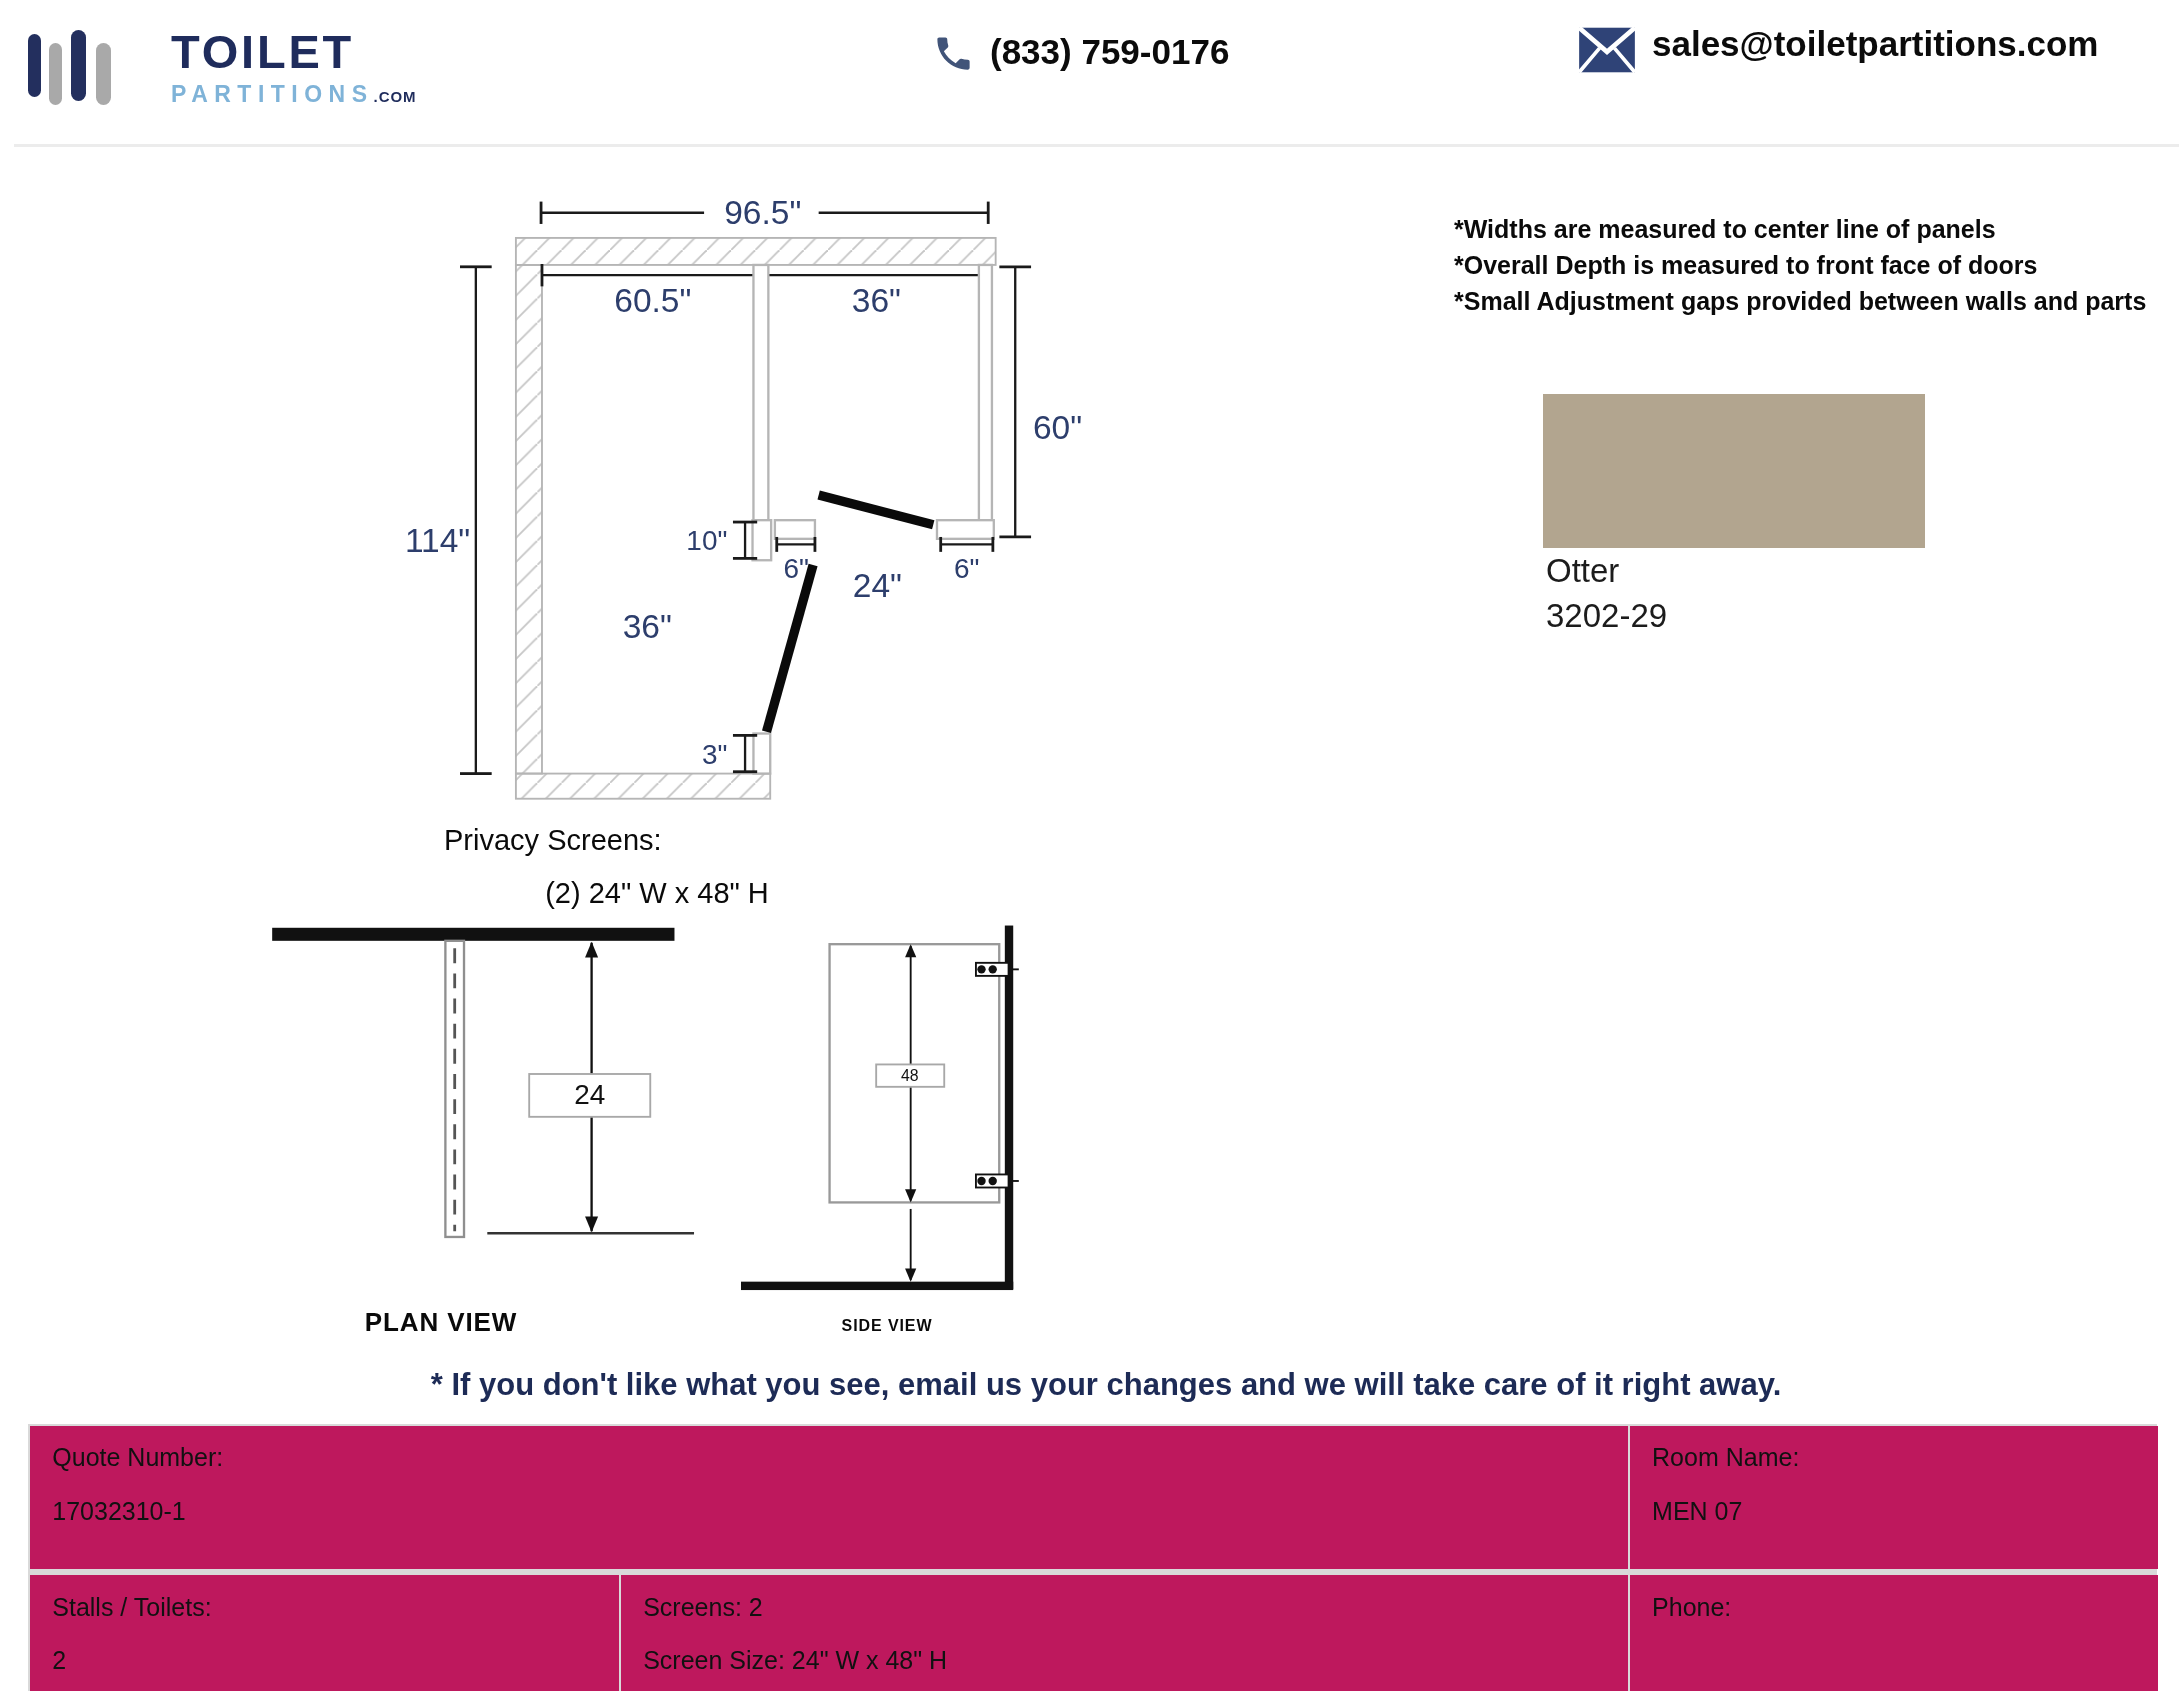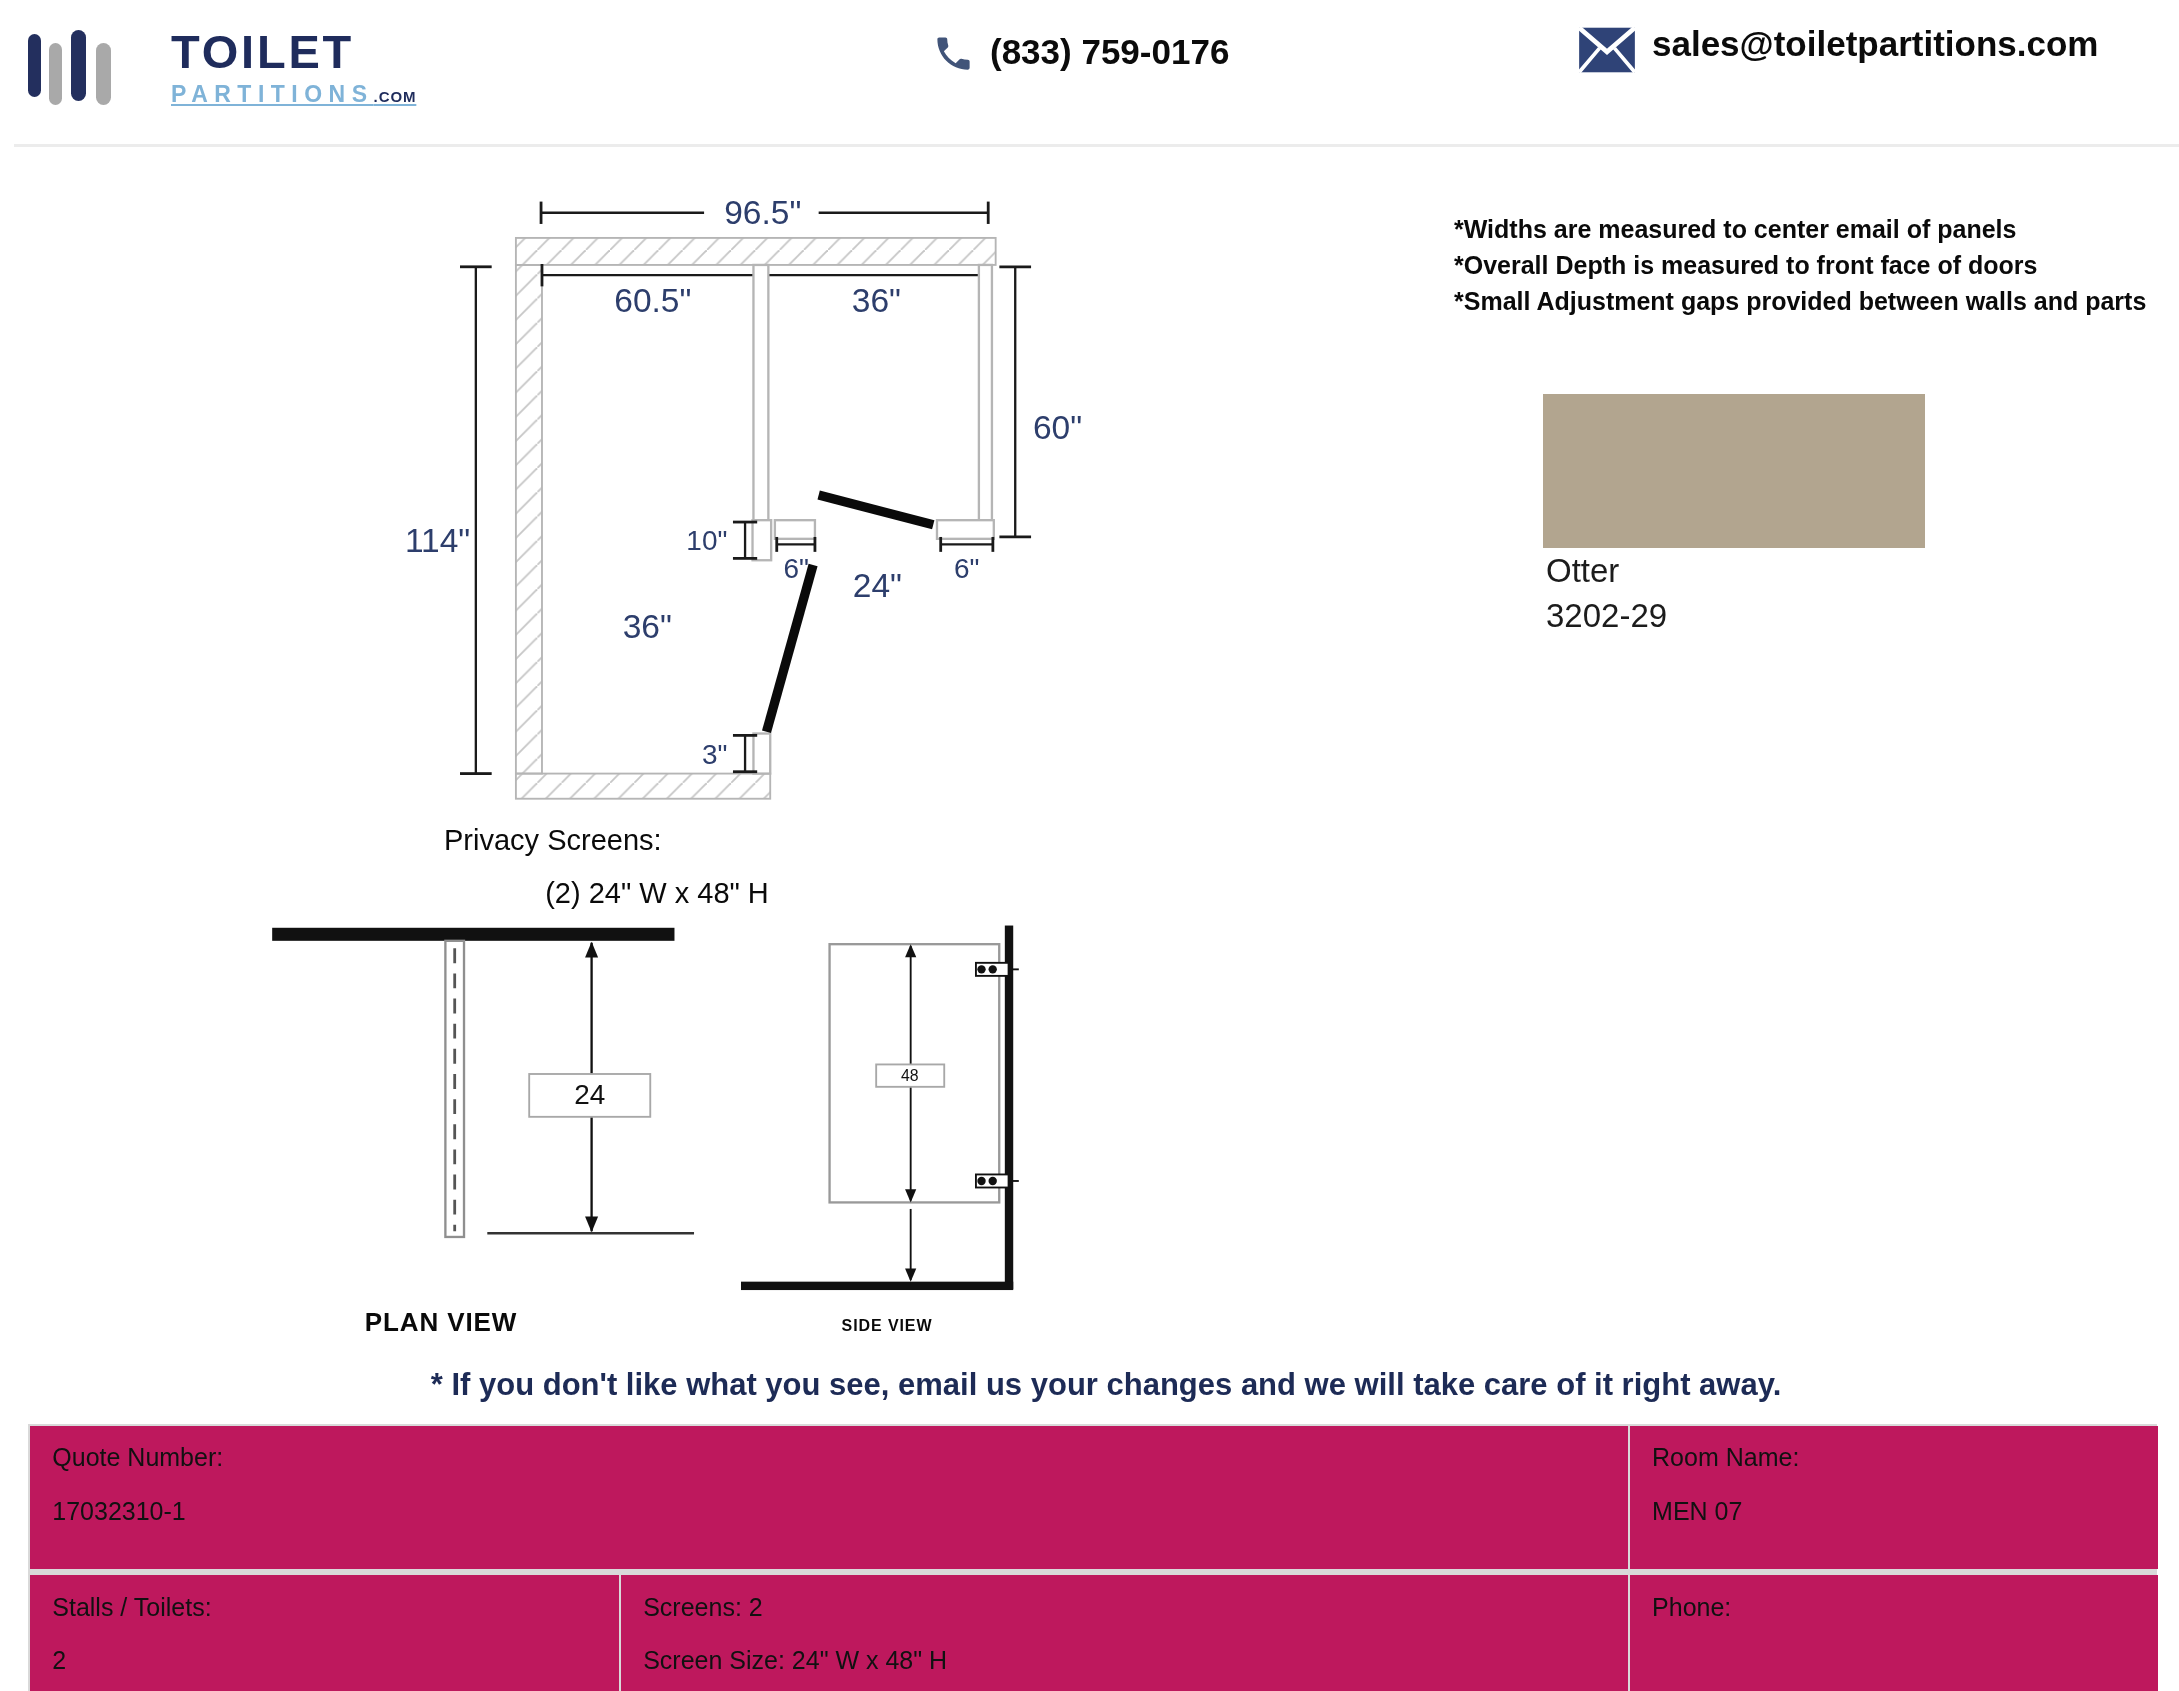--- a/index.html
+++ b/index.html
@@ -6,21 +6,21 @@
   .page{position:relative;width:2180px;height:1691px;background:#fff;overflow:hidden;
         font-family:"Liberation Sans",sans-serif;color:#111;padding-left:32px;}
   .abs{position:absolute;}
 
   
   .logo{left:28px;top:20.5px;display:flex;align-items:flex-start;}
   .logo-bars{position:relative;width:98px;height:89px;}
   .logo-bar{position:absolute;border-radius:7.5px;}
   .logo-wordmark{margin-left:45px;}
   .logo-title{font-size:47px;font-weight:bold;color:#1f2c5c;letter-spacing:2.8px;line-height:1;margin-top:7.5px;}
-  .logo-sub{margin-top:5.6px;font-size:23px;font-weight:bold;color:#7fb3d8;letter-spacing:6.5px;text-decoration:underline;}
+  .logo-sub{margin-top:5.6px;font-size:23px;font-weight:bold;color:#7fb3d8;letter-spacing:6.5px;}
   .logo-tld{font-size:15px;font-weight:bold;color:#1f2c5c;letter-spacing:0.9px;}
   .contact{display:flex;align-items:flex-start;gap:15px;font-size:35px;font-weight:bold;color:#0b0b0b;}
   .phone-group{left:932px;top:32px;}
   .email-group{left:1577px;top:24px;}
   .header-divider{left:14px;right:14px;top:144px;height:2.8px;background:#ececec;}
 
   
   .notes{left:1454px;top:211px;font-size:25px;font-weight:bold;line-height:36px;white-space:nowrap;color:#0a0a0a;}
   .swatch{left:1543px;top:394px;width:382px;height:154px;}
   .swatch-name{left:1546px;top:552px;font-size:33px;color:#1c1c1c;}
@@ -83,21 +83,21 @@
       <rect x="2" y="4" width="60" height="48" fill="#2f4377"></rect>
       <path d="M2 4 L32 30 L62 4" fill="none" stroke="#fff" stroke-width="5"></path>
       <path d="M2 52 L24 26 M62 52 L40 26" fill="none" stroke="#fff" stroke-width="4"></path>
     </svg>
     <span>sales@toiletpartitions.com</span>
   </div>
 
   <div class="abs header-divider"></div>
 
   <div class="abs notes">
-    <div>*Widths are measured to center email of panels</div>
+    <div>*Widths are measured to center line of panels</div>
     <div>*Overall Depth is measured to front face of doors</div>
     <div>*Small Adjustment gaps provided between walls and parts</div>
   </div>
 
   <div class="abs swatch" id="swatch" style="background: rgb(178, 165, 143);"></div>
   <div class="abs swatch-name">Otter</div>
   <div class="abs swatch-code">3202-29</div>
 
   <svg class="abs" style="left:392px;top:177px;" width="708" height="746" viewBox="0 0 760 800">
     <defs>

